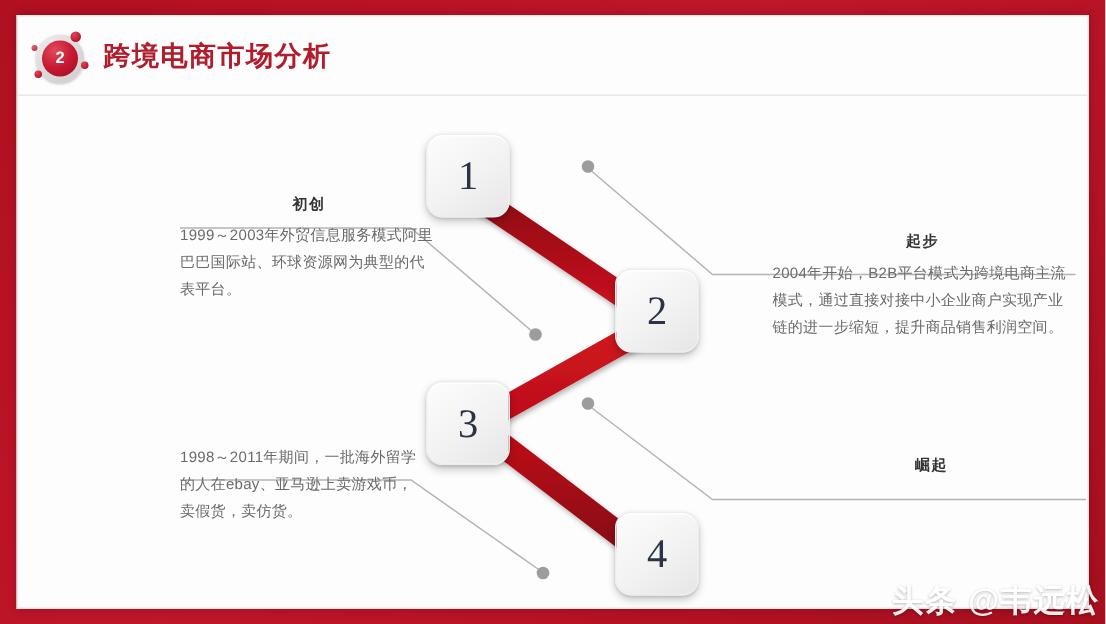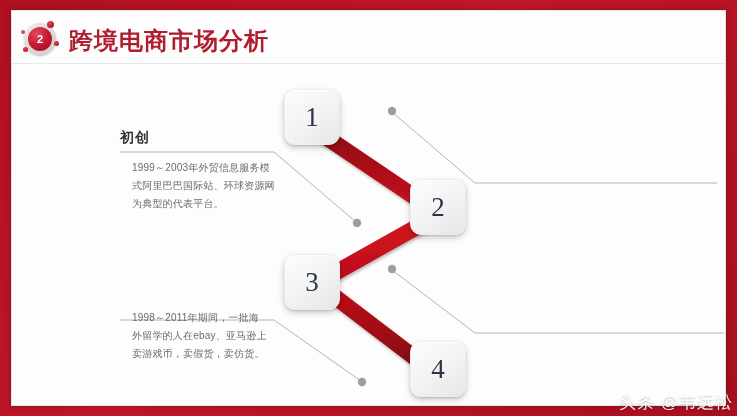--- a/index.html
+++ b/index.html
@@ -71,21 +71,21 @@
   }
   .badge .d1 { left: 26px; top: 1px; }
   .badge .d2 { left: 33px; top: 21px; width: 5px; height: 5px; }
   .badge .d3 { left: 2px;  top: 27px; width: 5px; height: 5px; }
   .badge .d4 { left: 0px;  top: 10px; width: 4px; height: 4px; opacity: .85; }
 
   .slide-title {
     position: absolute;
     left: 57px;
     top: 14px;
-    font-size: 24px;
+    font-size: 18px;
     font-weight: bold;
     color: #b01e2e;
     letter-spacing: 1px;
     white-space: nowrap;
   }
   .header-rule {
     position: absolute;
     left: 0;
     top: 52px;
     width: 100%;
@@ -122,45 +122,46 @@
   }
   .numbox.b1 { left: 272px; top: 78px; }
   .numbox.b2 { left: 398px; top: 168px; }
   .numbox.b3 { left: 272px; top: 243px; }
   .numbox.b4 { left: 398px; top: 330px; }
 
   
   .tblock { position: absolute; }
   .tblock h3 {
     margin: 0 0 6px 0;
-    font-size: 14px;
+    font-size: 10px;
     font-weight: bold;
     color: #333333;
     letter-spacing: 1px;
+    text-align: center;
   }
   .tblock p {
-    margin: 12px;
+    margin: 0;
     font-size: 10px;
     line-height: 18px;
     color: #6a6a6a;
     letter-spacing: 0.2px;
   }
   .tb-chuchuang { left: 108px; top: 118px; width: 172px; }
   .tb-caomang   { left: 108px; top: 286px; width: 160px; }
   .tb-qibu      { left: 503px; top: 143px; width: 200px; }
   .tb-jueqi     { left: 503px; top: 292px; width: 212px; }
   .tb-jueqi p   { font-size: 9px; line-height: 15px; }
 
   
   .watermark {
     position: absolute;
     right: 4px;
     bottom: 2px;
-    font-size: 17px;
-    font-weight: normal;
+    font-size: 21px;
+    font-weight: bold;
     color: #ffffff;
     opacity: 0.92;
     letter-spacing: 1px;
     text-shadow: 0 1px 2px rgba(0,0,0,0.30);
     white-space: nowrap;
     pointer-events: none;
   }
 </style>
 </head>
 <body>
@@ -226,24 +227,29 @@
       <div class="numbox b4">
         <span>4</span>
       </div>
     </div>
 
     <div class="tblock tb-chuchuang">
       <h3>初创</h3>
       <p>1999～2003年外贸信息服务模式阿里巴巴国际站、环球资源网为典型的代表平台。</p>
     </div>
 
+    <div class="tblock tb-qibu">
+      <h3>起步</h3>
+      <p>2004年开始，B2B平台模式为跨境电商主流模式，通过直接对接中小企业商户实现产业链的进一步缩短，提升商品销售利润空间。</p>
+    </div>
 
     <div class="tblock tb-caomang">
       <p>1998～2011年期间，一批海外留学的人在ebay、亚马逊上卖游戏币，卖假货，卖仿货。</p>
     </div>
 
     <div class="tblock tb-jueqi">
+      <h3>崛起</h3>
     </div>
 
   </div>
 
   <div class="watermark">头条 @韦远松</div>
 </div>
 
 </body></html>

